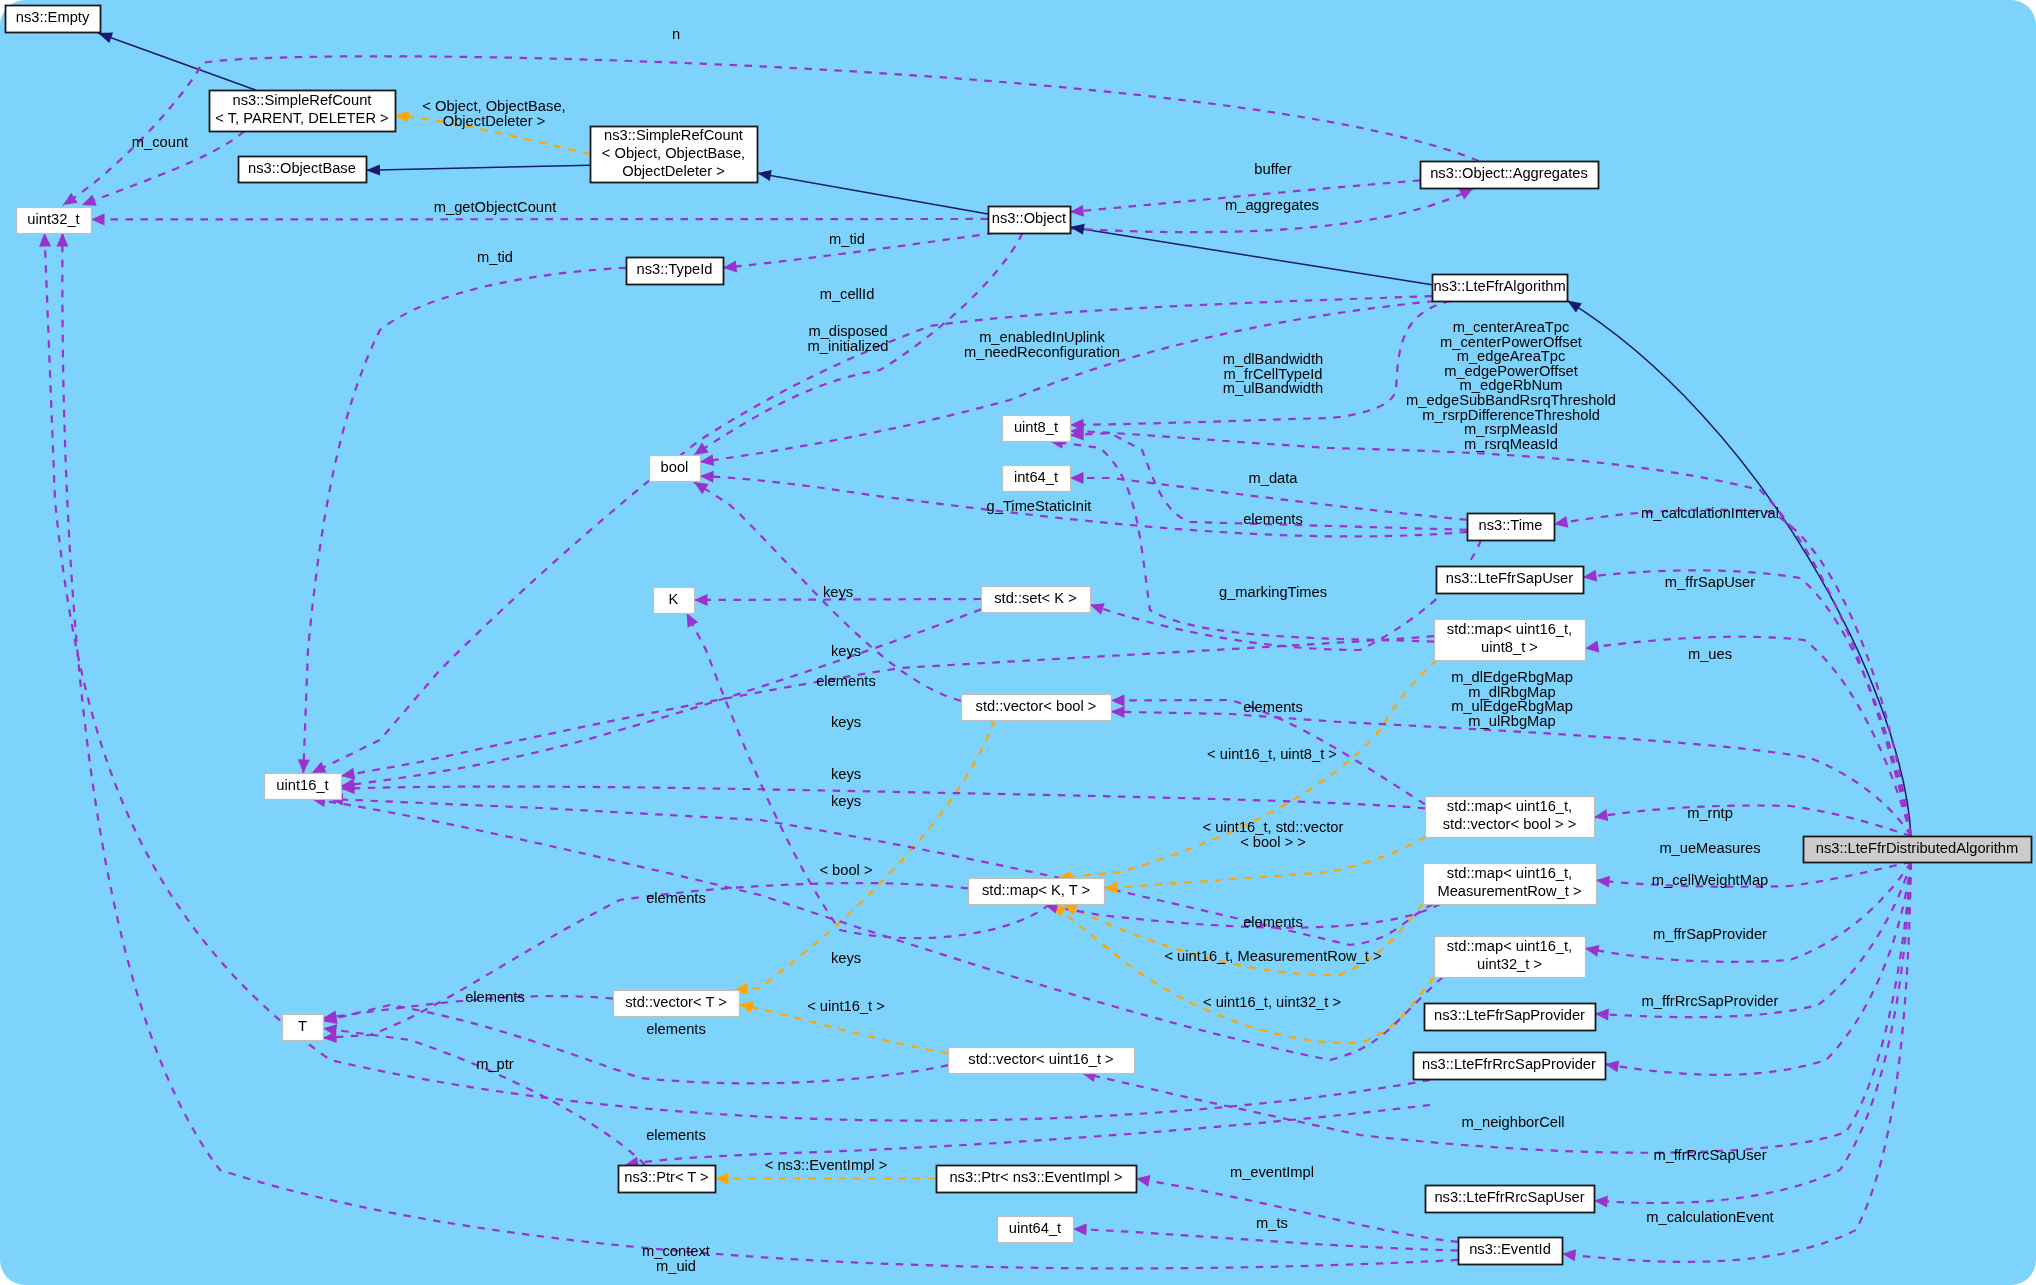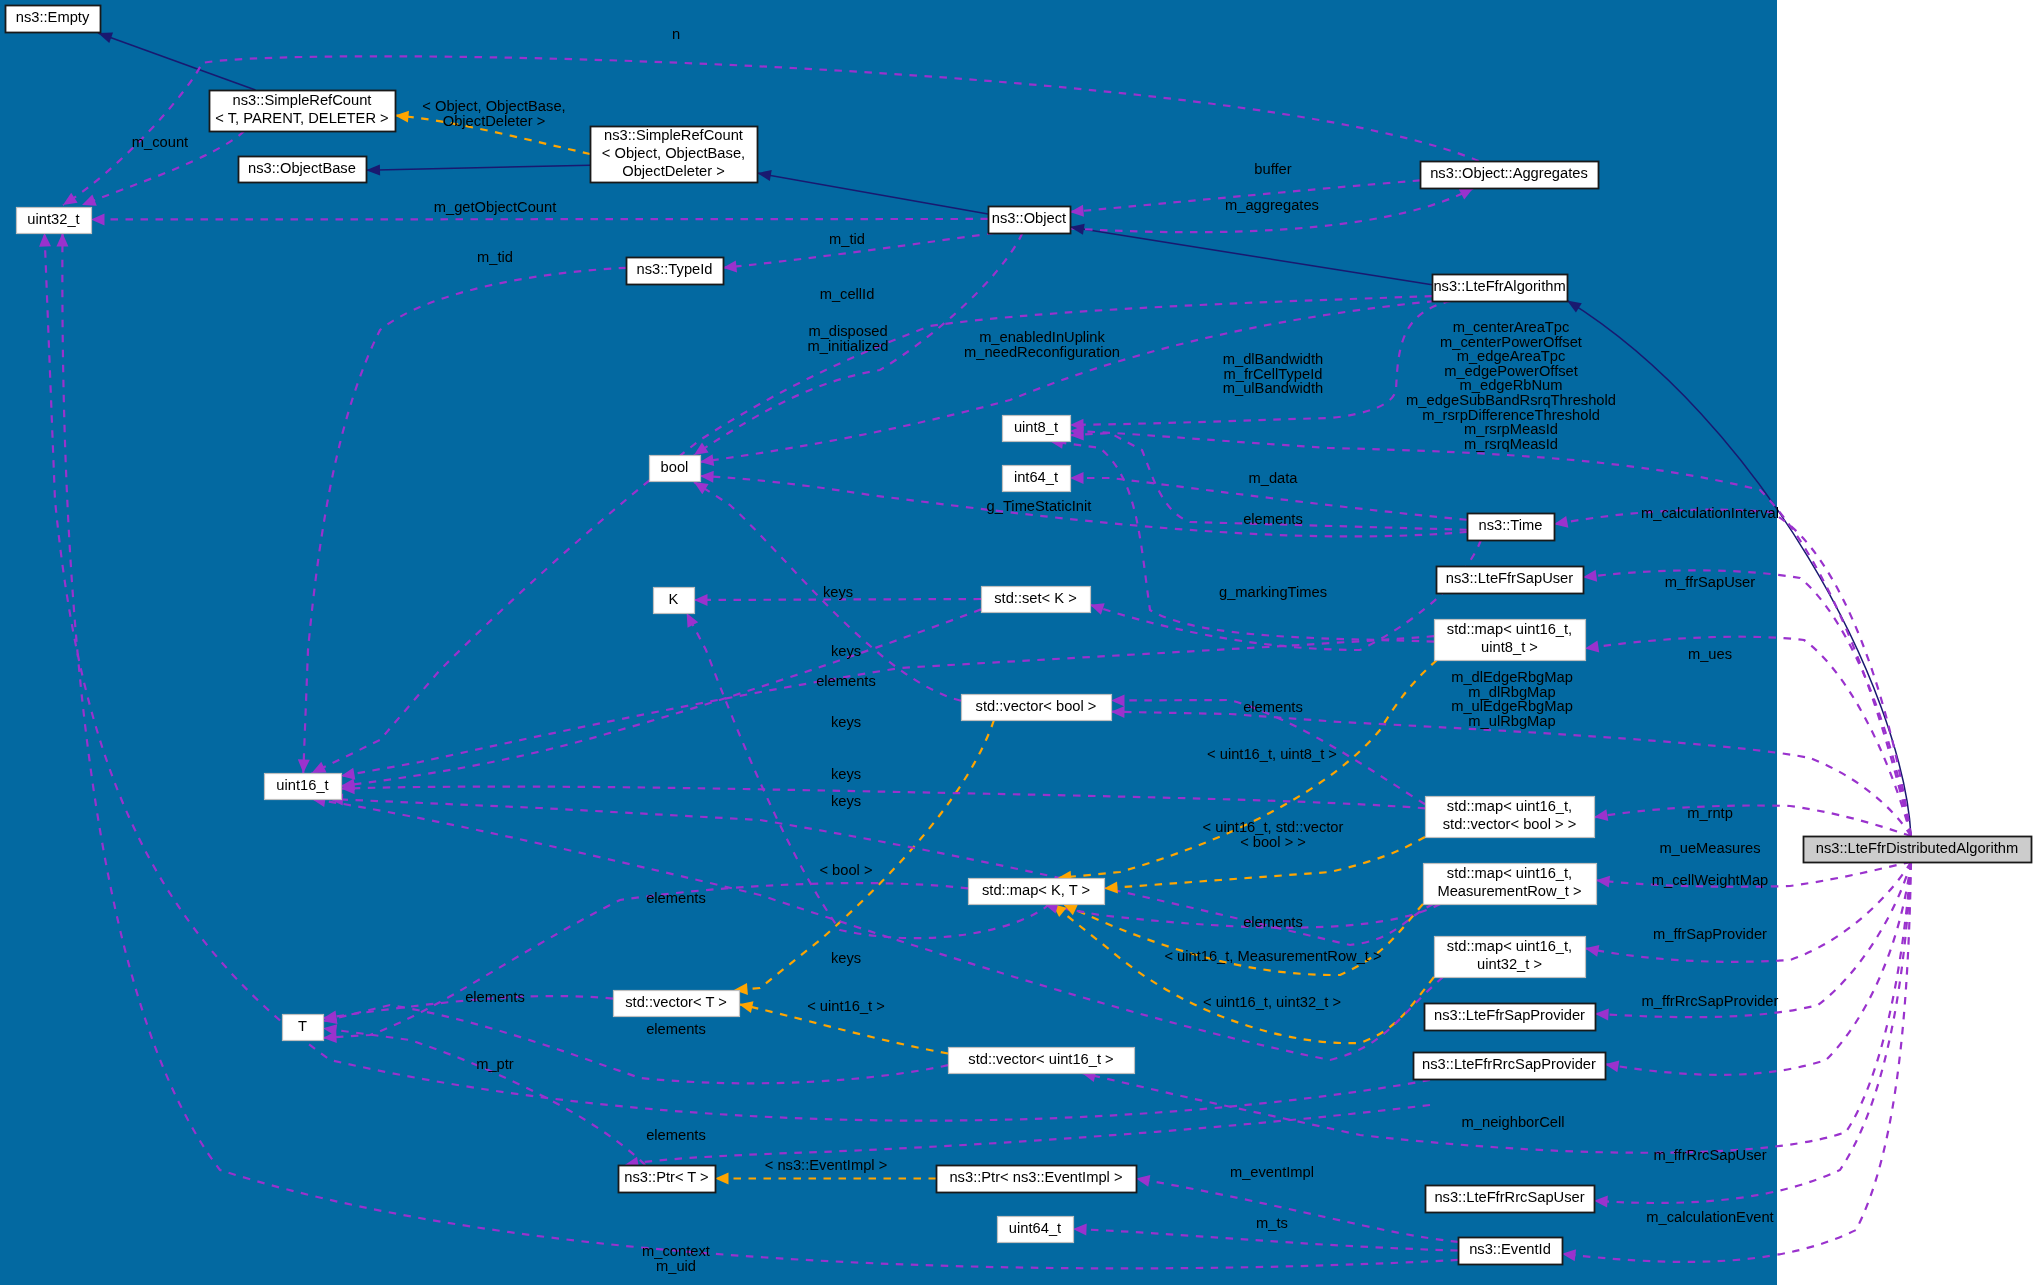--- a/index.html
+++ b/index.html
@@ -1,20 +1,20 @@
 <!DOCTYPE html>
 <html><head>
 <meta charset="utf-8">
 <title>collaboration-diagram</title>
 <style>
   html,body{margin:0;padding:0;background:#ffffff;}
   svg text{ paint-order:stroke; }
   body{width:2036px;height:1285px;overflow:hidden;
        font-family:"Liberation Sans",sans-serif;}
-  #stage{position:relative;width:1777px;height:1285px;background:#0369a1;}
+  #stage{position:relative;width:2036px;height:1285px;background:#7dd3fc;border-radius:25px;}
   svg{display:block;}
   .nlabel{font-family:"Liberation Sans",sans-serif;font-size:14.7px;fill:#000000;
           text-anchor:middle;dominant-baseline:middle;}
   .elabel{font-family:"Liberation Sans",sans-serif;font-size:14.7px;fill:#000000;
           text-anchor:middle;}
 </style>
 </head>
 <body>
 
 <div id="stage">

